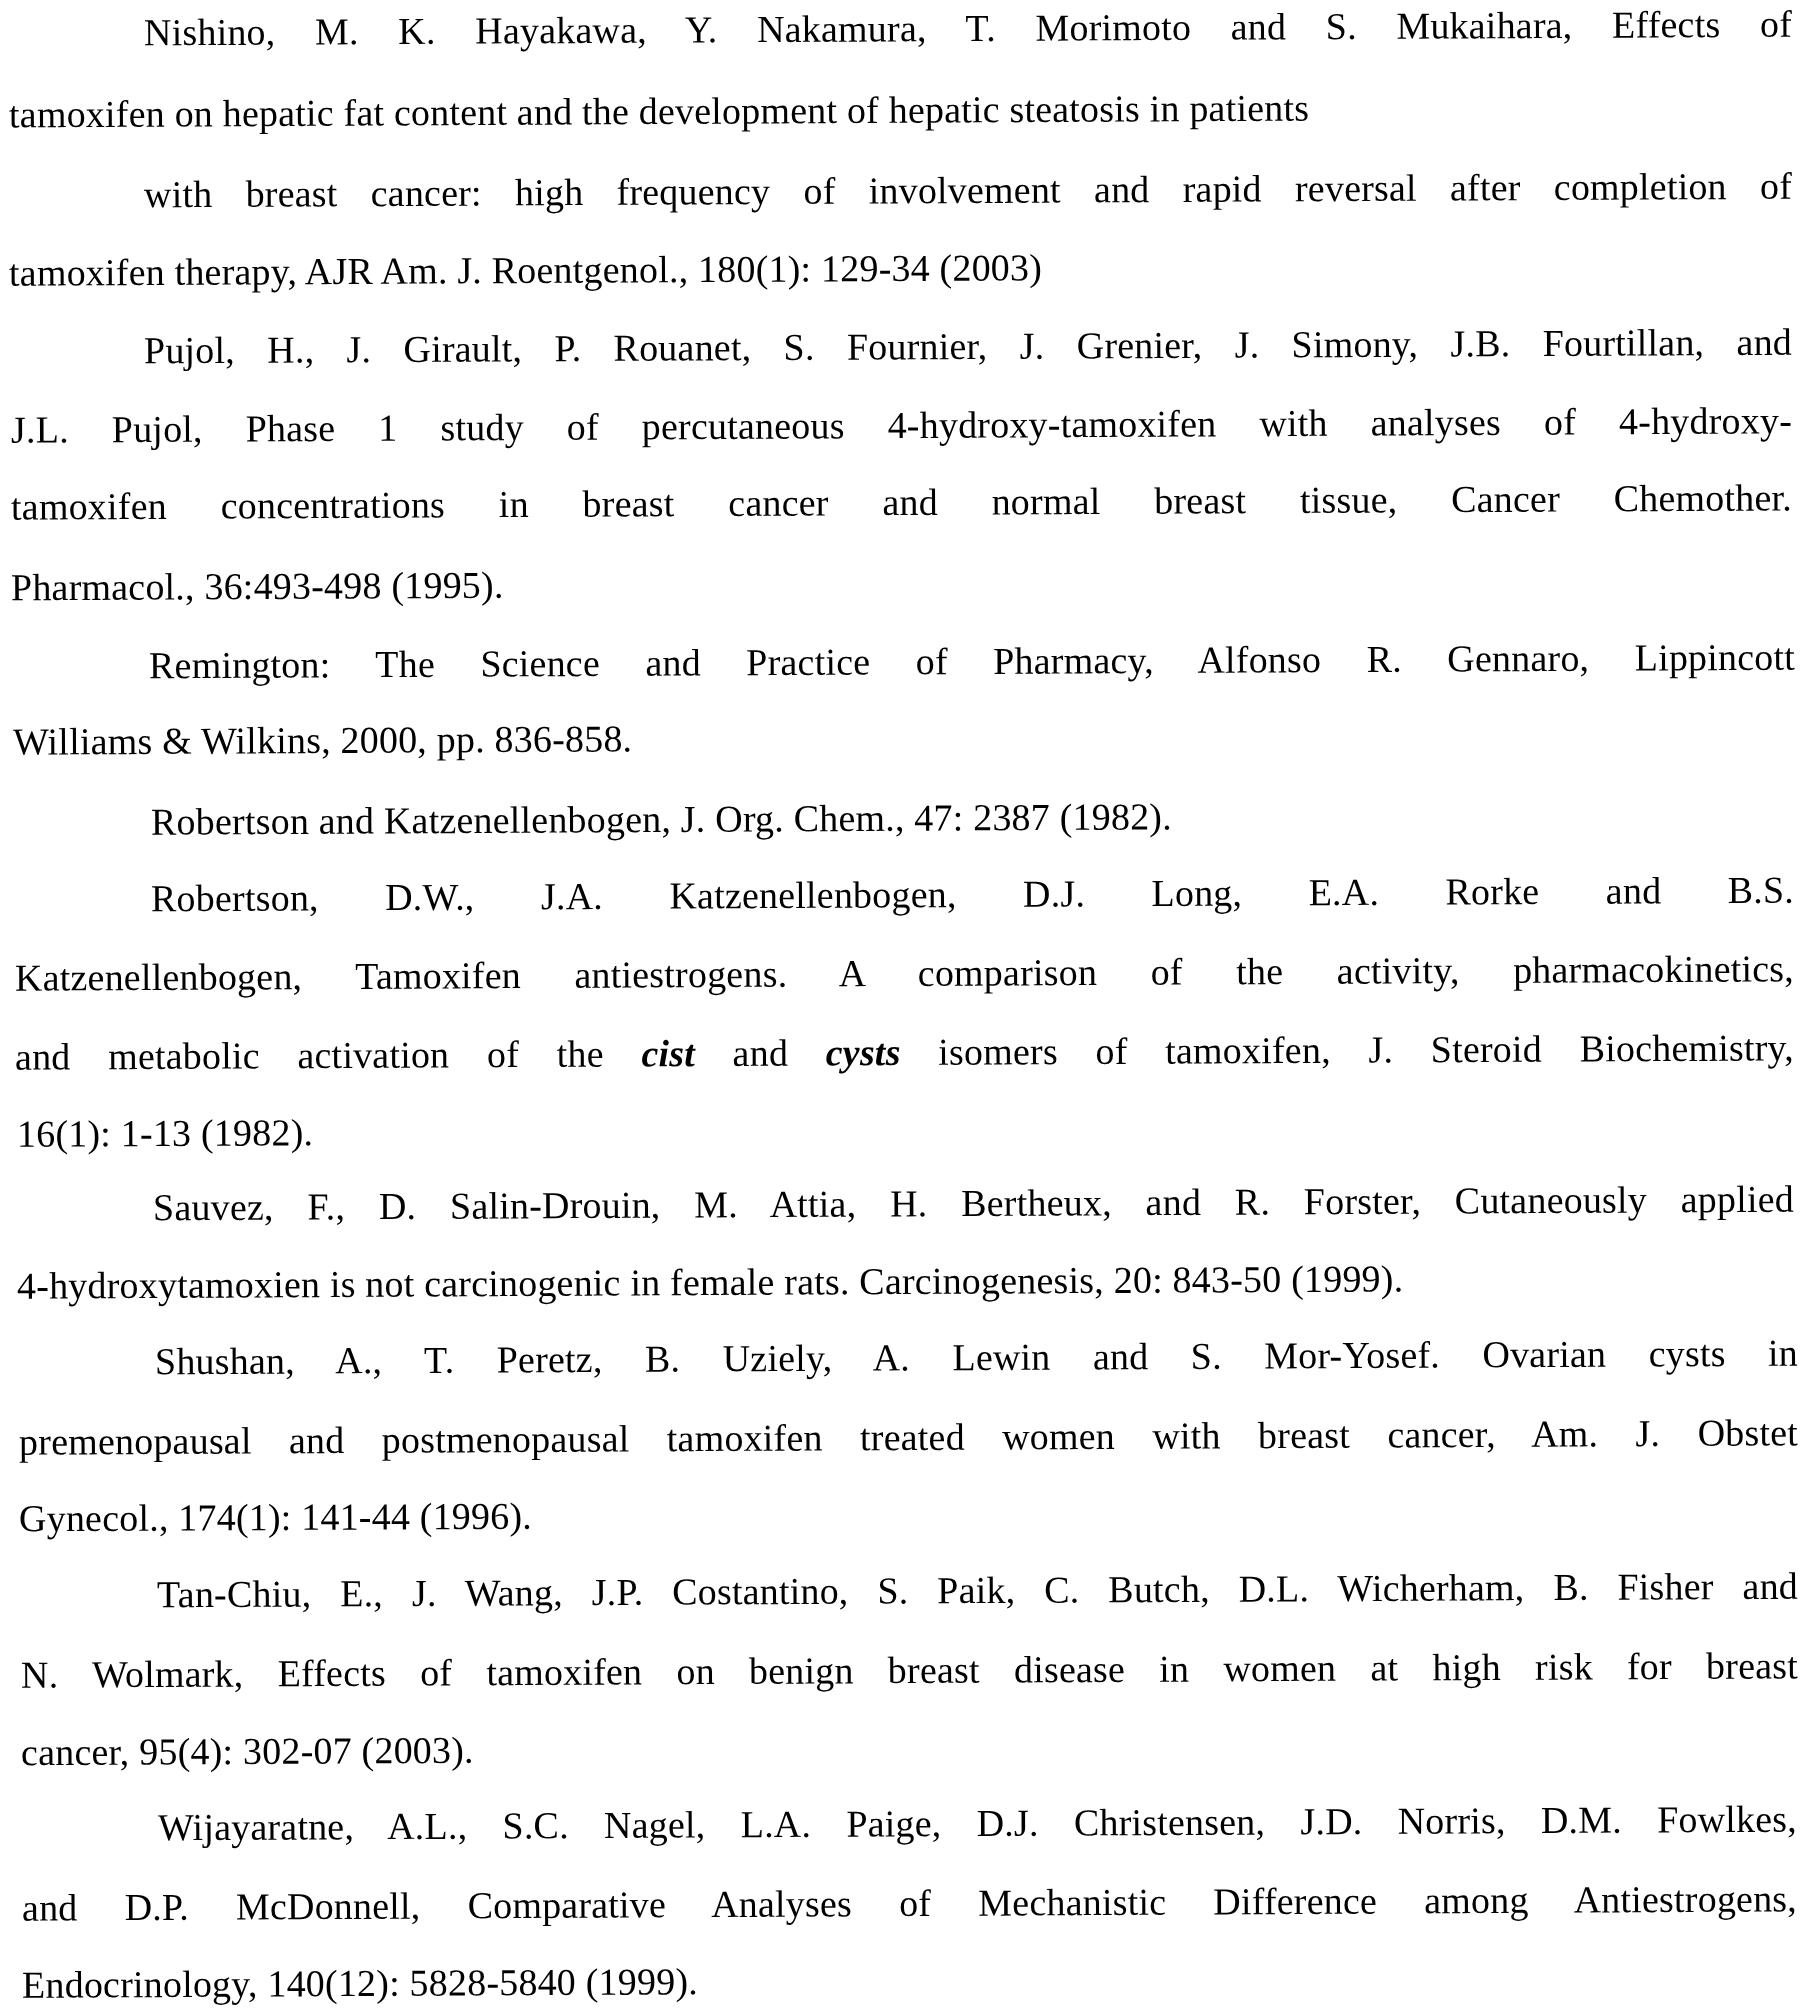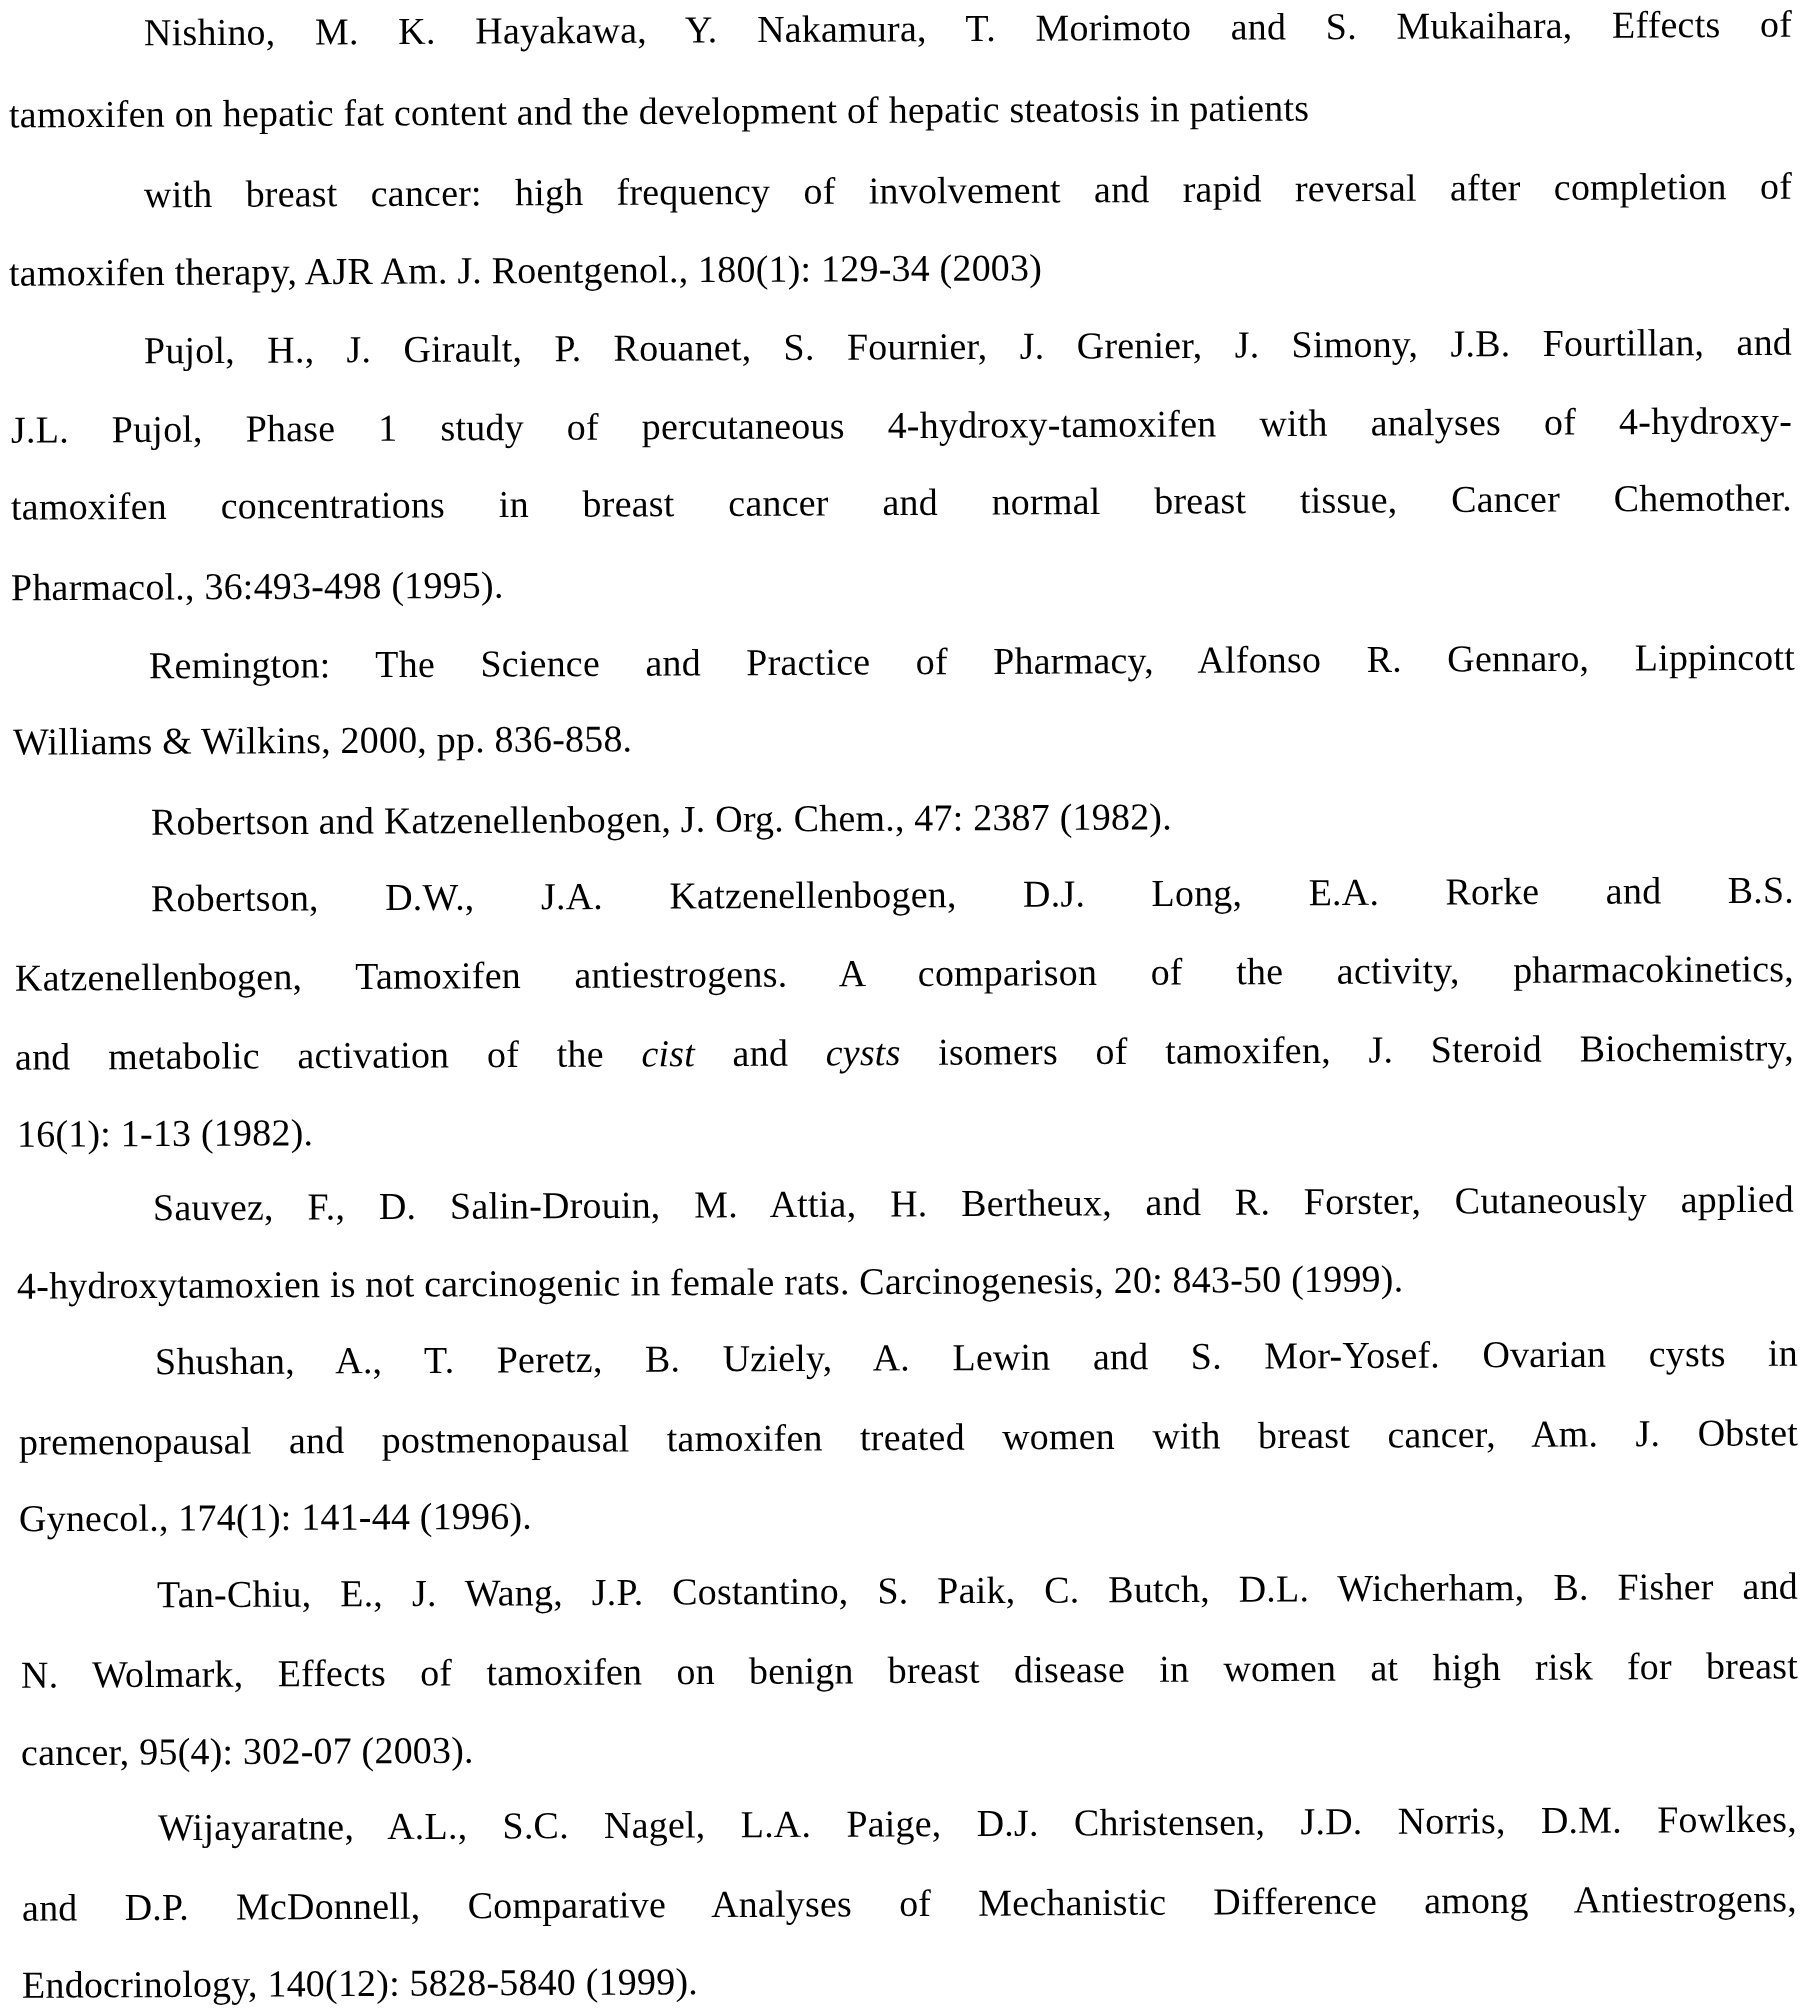--- a/index.html
+++ b/index.html
@@ -27,21 +27,21 @@
       font-size: 38px;
       line-height: 45px;
       white-space: nowrap;
       letter-spacing: 0.2px;
     }
     .just {
       text-align: justify;
       text-align-last: justify;
       white-space: normal;
     }
-    em { font-style: italic; }
+    em { font-style: italic; font-weight: bold; }
   </style>
 </head>
 <body>
 
 <div class="page">
 
   <div>
     <div class="line just" style="left:144px; top:5.6px; width:1648px; transform:rotate(-0.3deg);">Nishino, M. K. Hayakawa, Y. Nakamura, T. Morimoto and S. Mukaihara, Effects of</div>
     <div class="line" style="left:9.3px; top:89px; transform:rotate(-0.3deg);">tamoxifen on hepatic fat content and the development of hepatic steatosis in patients</div>
     <div class="line just" style="left:144px; top:168px; width:1648px; transform:rotate(-0.3deg);">with breast cancer: high frequency of involvement and rapid reversal after completion of</div>

